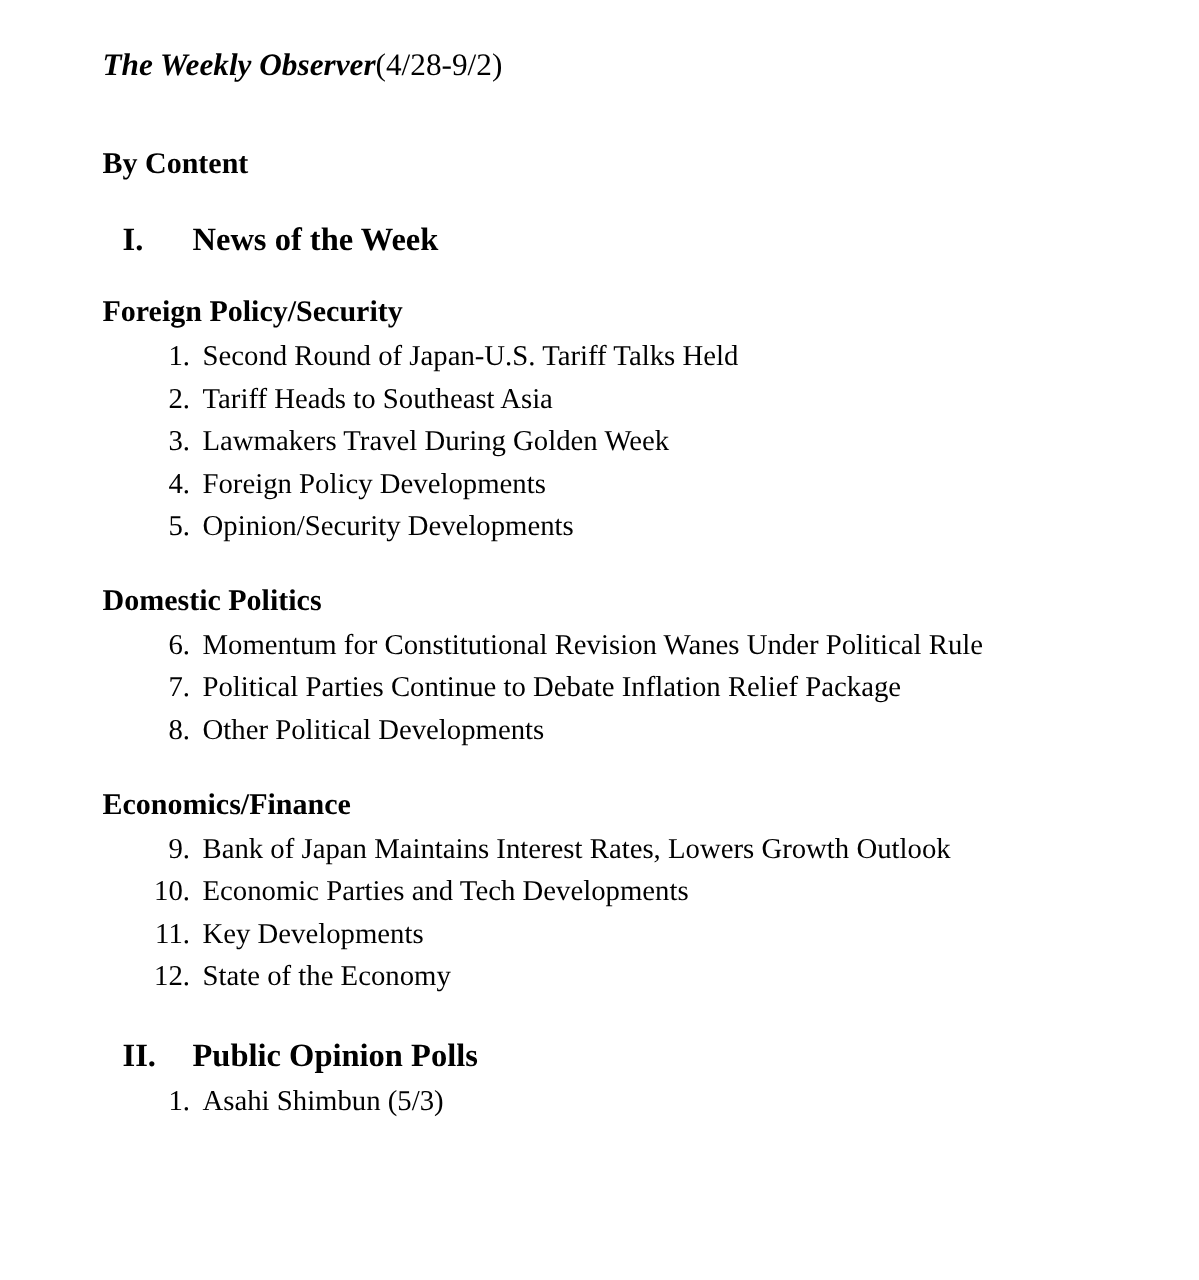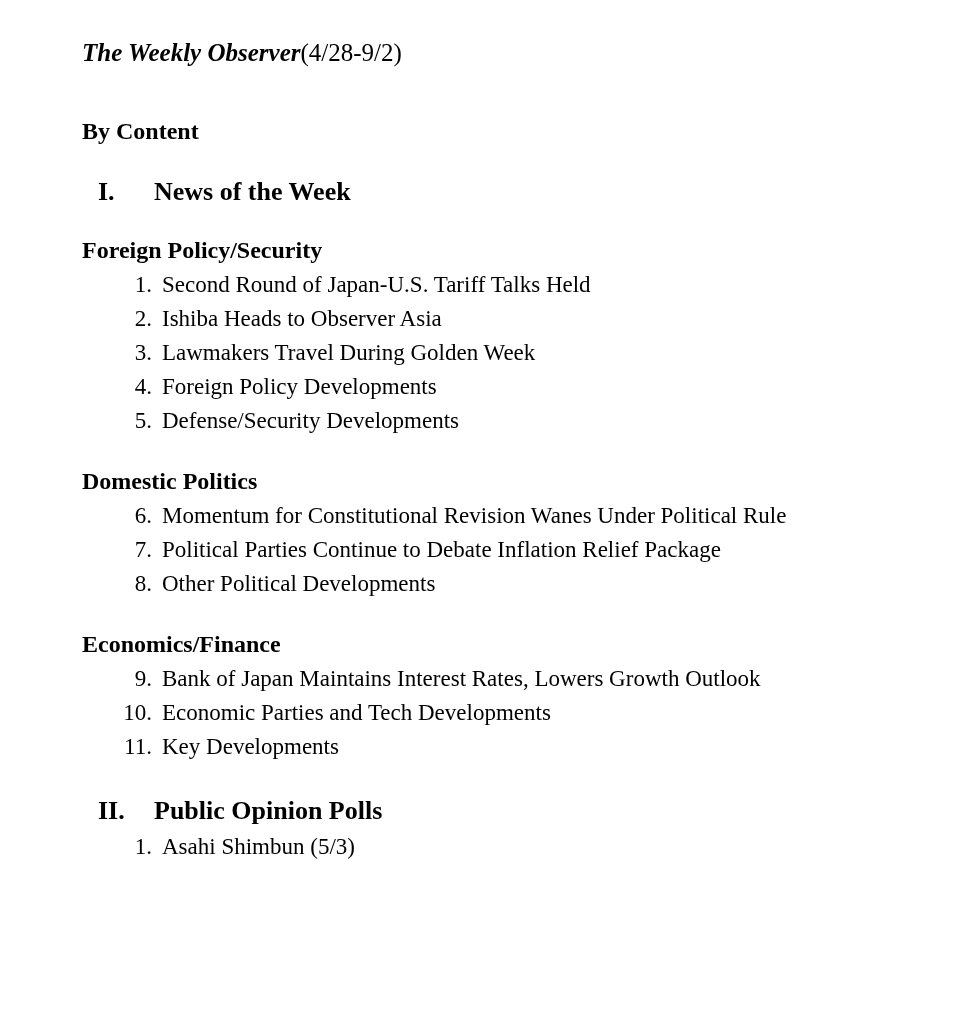--- a/index.html
+++ b/index.html
@@ -104,33 +104,33 @@
   </div>
 
   <h2 class="category">Foreign Policy/Security</h2>
   <ol class="items">
     <li>
       <span class="num">1.</span>
       <span class="txt">Second Round of Japan-U.S. Tariff Talks Held</span>
     </li>
     <li>
       <span class="num">2.</span>
-      <span class="txt">Ishiba Heads to Observer Asia</span>
+      <span class="txt">Tariff Heads to Southeast Asia</span>
     </li>
     <li>
       <span class="num">3.</span>
       <span class="txt">Lawmakers Travel During Golden Week</span>
     </li>
     <li>
       <span class="num">4.</span>
       <span class="txt">Foreign Policy Developments</span>
     </li>
     <li>
       <span class="num">5.</span>
-      <span class="txt">Defense/Security Developments</span>
+      <span class="txt">Opinion/Security Developments</span>
     </li>
   </ol>
 
   <h2 class="category">Domestic Politics</h2>
   <ol class="items">
     <li>
       <span class="num">6.</span>
       <span class="txt">Momentum for Constitutional Revision Wanes Under Political Rule</span>
     </li>
     <li>
@@ -150,20 +150,24 @@
       <span class="txt">Bank of Japan Maintains Interest Rates, Lowers Growth Outlook</span>
     </li>
     <li>
       <span class="num">10.</span>
       <span class="txt">Economic Parties and Tech Developments</span>
     </li>
     <li>
       <span class="num">11.</span>
       <span class="txt">Key Developments</span>
     </li>
+    <li>
+      <span class="num">12.</span>
+      <span class="txt">State of the Economy</span>
+    </li>
   </ol>
 
   <div class="roman-heading">
     <span class="numeral">II.</span>
     <span class="rh-text">Public Opinion Polls</span>
   </div>
 
   <ol class="items polls-list">
     <li>
       <span class="num">1.</span>

